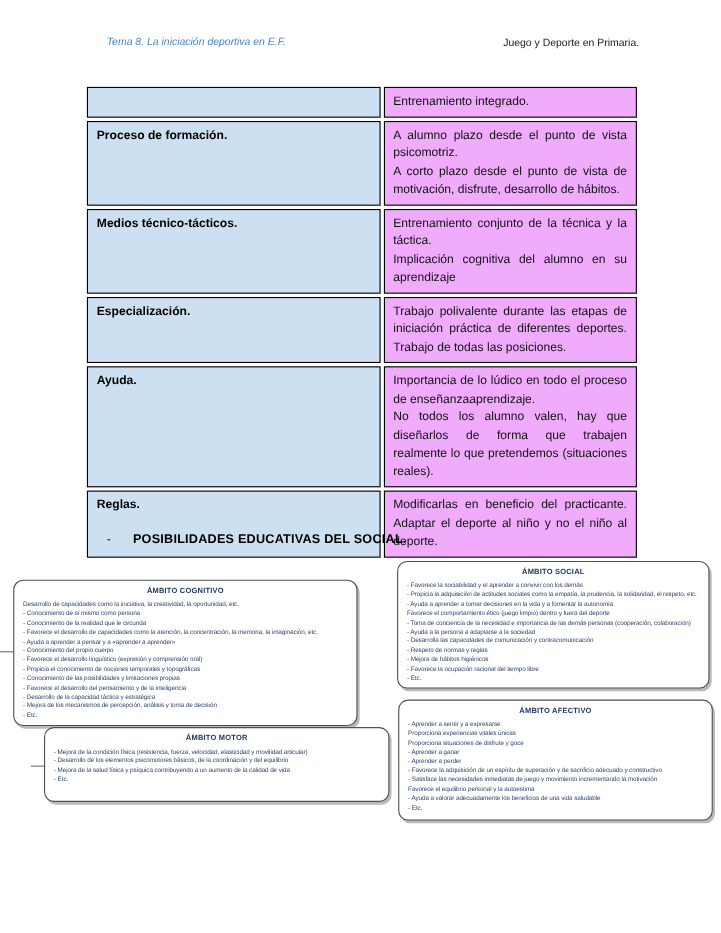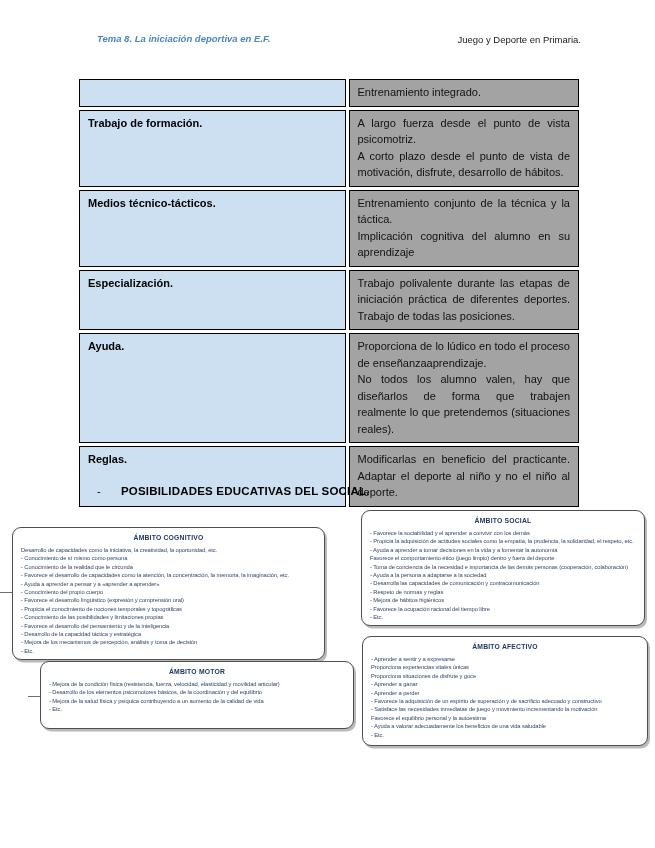--- a/index.html
+++ b/index.html
@@ -3,38 +3,38 @@
 <meta charset="utf-8">
 <style>
   html,body{margin:0;padding:0;}
   body{
     width:655px;height:848px;background:#ffffff;position:relative;
     font-family:"Liberation Sans", sans-serif;color:#222;overflow:hidden;
   }
   
   .hdr-left{
     position:absolute;left:97px;top:33px;font-size:9.5px;font-style:italic;
-    color:#4a86c4;white-space:nowrap;font-weight:bold;
+    color:#4a86c4;white-space:nowrap;
   }
   .hdr-right{
     position:absolute;right:74px;top:34px;font-size:9.5px;color:#1a1a1a;white-space:nowrap;
   }
   
   .tbl-wrap{position:absolute;left:76px;top:76px;width:506px;}
   table.main{
     width:100%;border-collapse:separate;border-spacing:3px;table-layout:fixed;
   }
   table.main td{
     border:1.5px solid #000;vertical-align:top;padding:4px 8px 5px 8px;
     font-size:11px;line-height:1.5;
   }
   td.lbl{
     background:#cde0f1;font-weight:bold;color:#000;width:50%;
   }
-  td.val{background:#a3a3a3;color:#111;text-align:justify;}
+  td.val{background:#f0abfc;color:#111;text-align:justify;}
   td.val p{margin:0;}
   
   .sec-head{
     position:absolute;left:97px;top:485px;display:flex;align-items:baseline;
     font-size:11.5px;font-weight:bold;color:#000;letter-spacing:.2px;
   }
   .sec-head .dash{font-weight:normal;margin-right:20px;font-size:11px;}
   
   .ambit{
     position:absolute;background:#fff;border:1.2px solid #4f4f4f;border-radius:9px;
@@ -66,43 +66,43 @@
 <div class="tbl-wrap">
   <table class="main">
     <tbody>
         <tr>
           <td class="lbl"></td>
           <td class="val">
             <p>Entrenamiento integrado.</p>
           </td>
         </tr>
         <tr>
-          <td class="lbl">Trabajo de formación.</td>
+          <td class="lbl">Proceso de formación.</td>
           <td class="val">
-            <p>A largo fuerza desde el punto de vista psicomotriz.</p>
+            <p>A alumno plazo desde el punto de vista psicomotriz.</p>
             <p>A corto plazo desde el punto de vista de motivación, disfrute, desarrollo de hábitos.</p>
           </td>
         </tr>
         <tr>
           <td class="lbl">Medios técnico-tácticos.</td>
           <td class="val">
             <p>Entrenamiento conjunto de la técnica y la táctica.</p>
             <p>Implicación cognitiva del alumno en su aprendizaje</p>
           </td>
         </tr>
         <tr>
           <td class="lbl">Especialización.</td>
           <td class="val">
             <p>Trabajo polivalente durante las etapas de iniciación práctica de diferentes deportes. Trabajo de todas las posiciones.</p>
           </td>
         </tr>
         <tr>
           <td class="lbl">Ayuda.</td>
           <td class="val">
-            <p>Proporciona de lo lúdico en todo el proceso de enseñanzaaprendizaje.</p>
+            <p>Importancia de lo lúdico en todo el proceso de enseñanzaaprendizaje.</p>
             <p>No todos los alumno valen, hay que diseñarlos de forma que trabajen realmente lo que pretendemos (situaciones reales).</p>
           </td>
         </tr>
         <tr>
           <td class="lbl">Reglas.</td>
           <td class="val">
             <p>Modificarlas en beneficio del practicante. Adaptar el deporte al niño y no el niño al deporte.</p>
           </td>
         </tr>
       </tbody>

